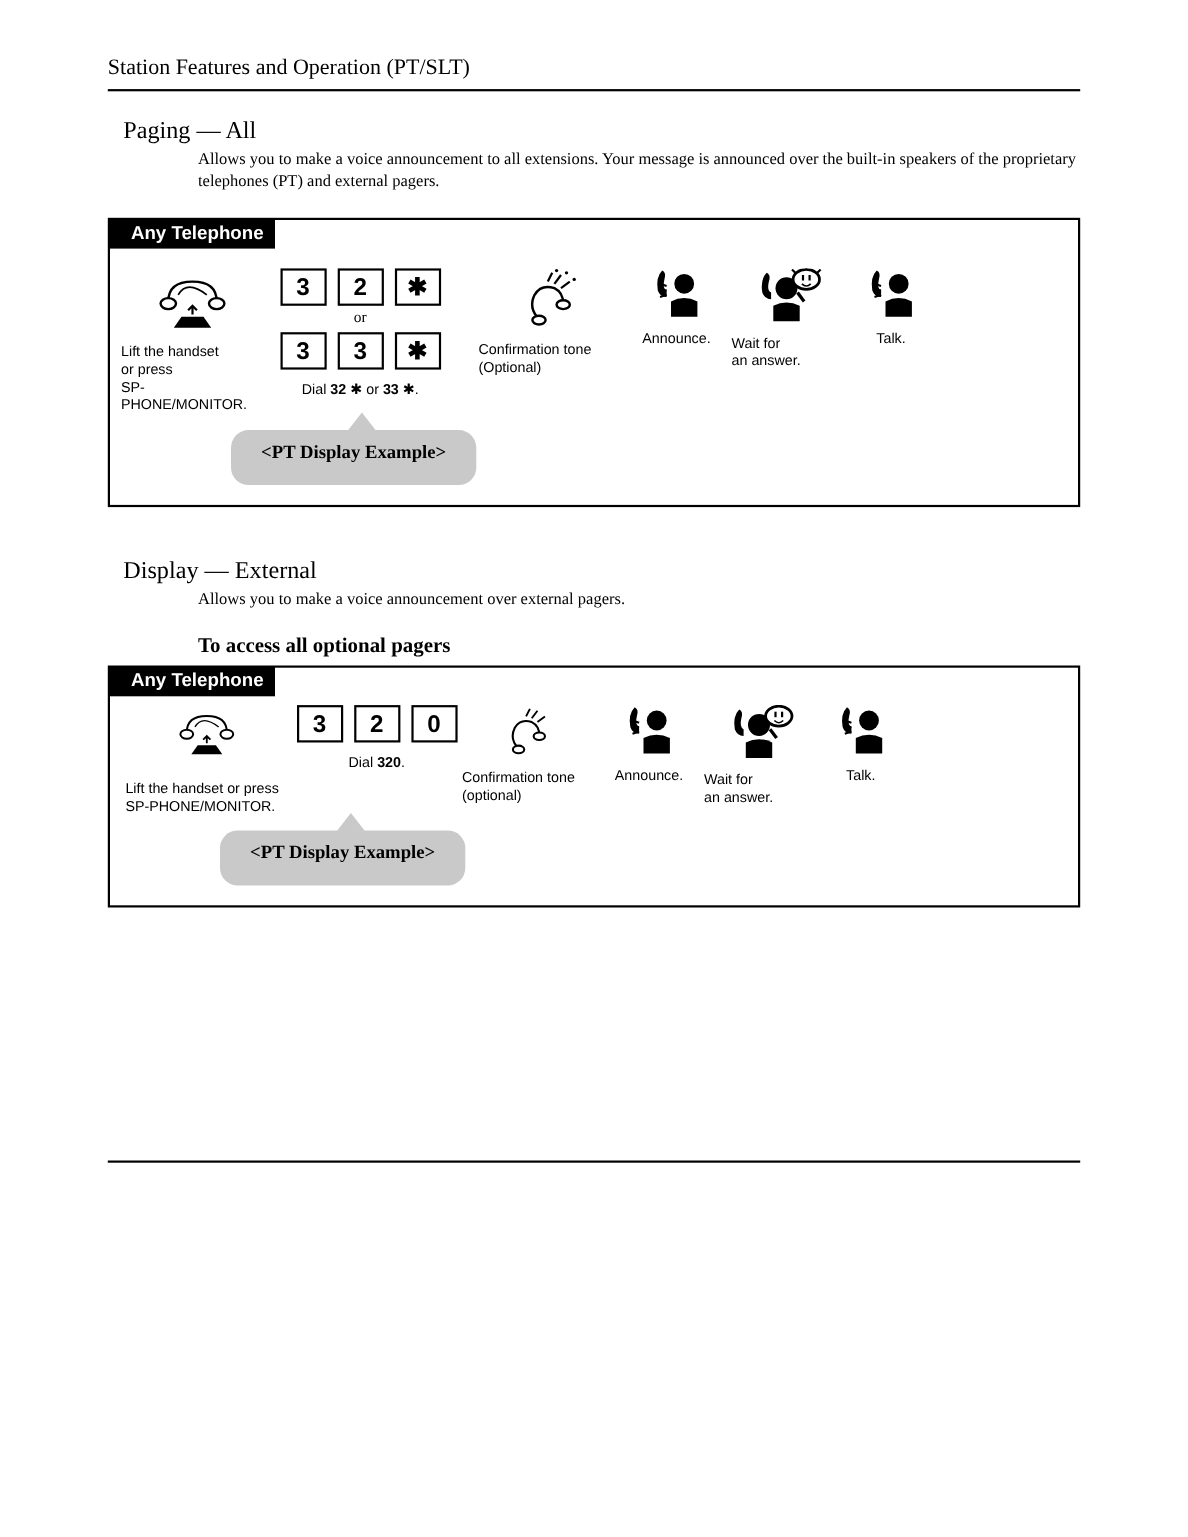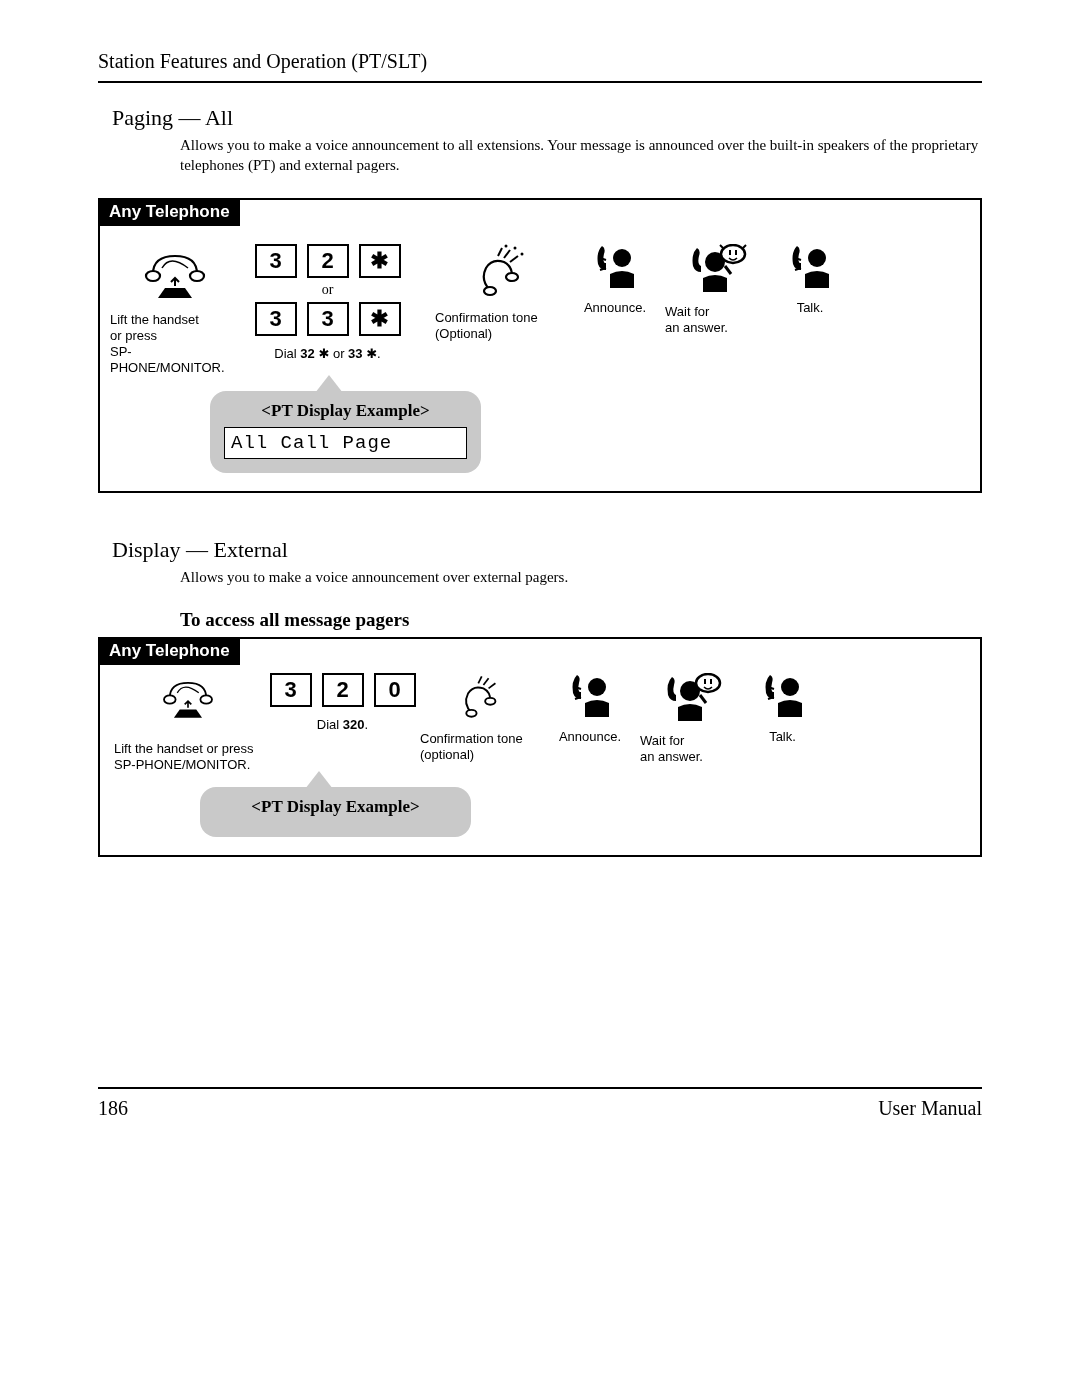--- a/index.html
+++ b/index.html
@@ -45,21 +45,21 @@
   }
   .panel-tab {
     position: absolute;
     top: -1px;
     left: -1px;
     background: #000;
     color: #fff;
     font-family: Arial, Helvetica, sans-serif;
     font-weight: bold;
     font-size: 17px;
-    padding: 3px 10px 4px 10px;
+    padding: 3px 10px 4px 20px;
   }
   .steps-row {
     display: flex;
     align-items: flex-start;
     padding: 44px 10px 0 10px;
   }
   .steps-row.tight { padding-top: 34px; }
   .step {
     display: flex;
     flex-direction: column;
@@ -95,21 +95,21 @@
     margin: 4px 0;
   }
   .star-glyph { font-size: 22px; line-height: 1; font-family: Arial, sans-serif; }
 
   
   svg { display: block; }
 
   
   .bubble-wrap {
     position: relative;
-    width: 271px;
+    width: 223px;
     margin: 14px 0 0 110px;
   }
   .bubble {
     background: #c9c9c9;
     border-radius: 16px;
     padding: 10px 14px 14px 14px;
   }
   .bubble-title {
     font-family: "Times New Roman", serif;
     font-weight: bold;
@@ -271,28 +271,27 @@
         </g>
       </svg>
       <div class="caption">Talk.</div>
     </div>
   </div>
 
   <div class="bubble-wrap">
     <div class="bubble-pointer"></div>
     <div class="bubble">
       <div class="bubble-title">&lt;PT Display Example&gt;</div>
-      <div class="lcd">All Call Page</div>
     </div>
   </div>
 </div>
 
 <div class="section-title">Display — External</div>
 <div class="section-body">Allows you to make a voice announcement over external pagers.</div>
-<div class="sub-head">To access all message pagers</div>
+<div class="sub-head">To access all optional pagers</div>
 
 <div class="panel">
   <div class="panel-tab">Any Telephone</div>
 
   <div class="steps-row tight">
 
     <div class="step" style="width:155px;">
       <svg width="72" height="48" viewBox="0 0 72 58">
         <g stroke="#000" stroke-width="2.2" fill="none">
           <path d="M14 30 Q14 12 36 12 Q58 12 58 30"></path>
@@ -384,17 +383,13 @@
   <div class="bubble-wrap" style="margin-left:100px;">
     <div class="bubble-pointer"></div>
     <div class="bubble">
       <div class="bubble-title">&lt;PT Display Example&gt;</div>
     </div>
   </div>
 </div>
 
 <div class="footer">
   <hr class="footer-hr">
-  <div class="footer-row">
-    <span>186</span>
-    <span>User Manual</span>
-  </div>
 </div>
 
 </body></html>

